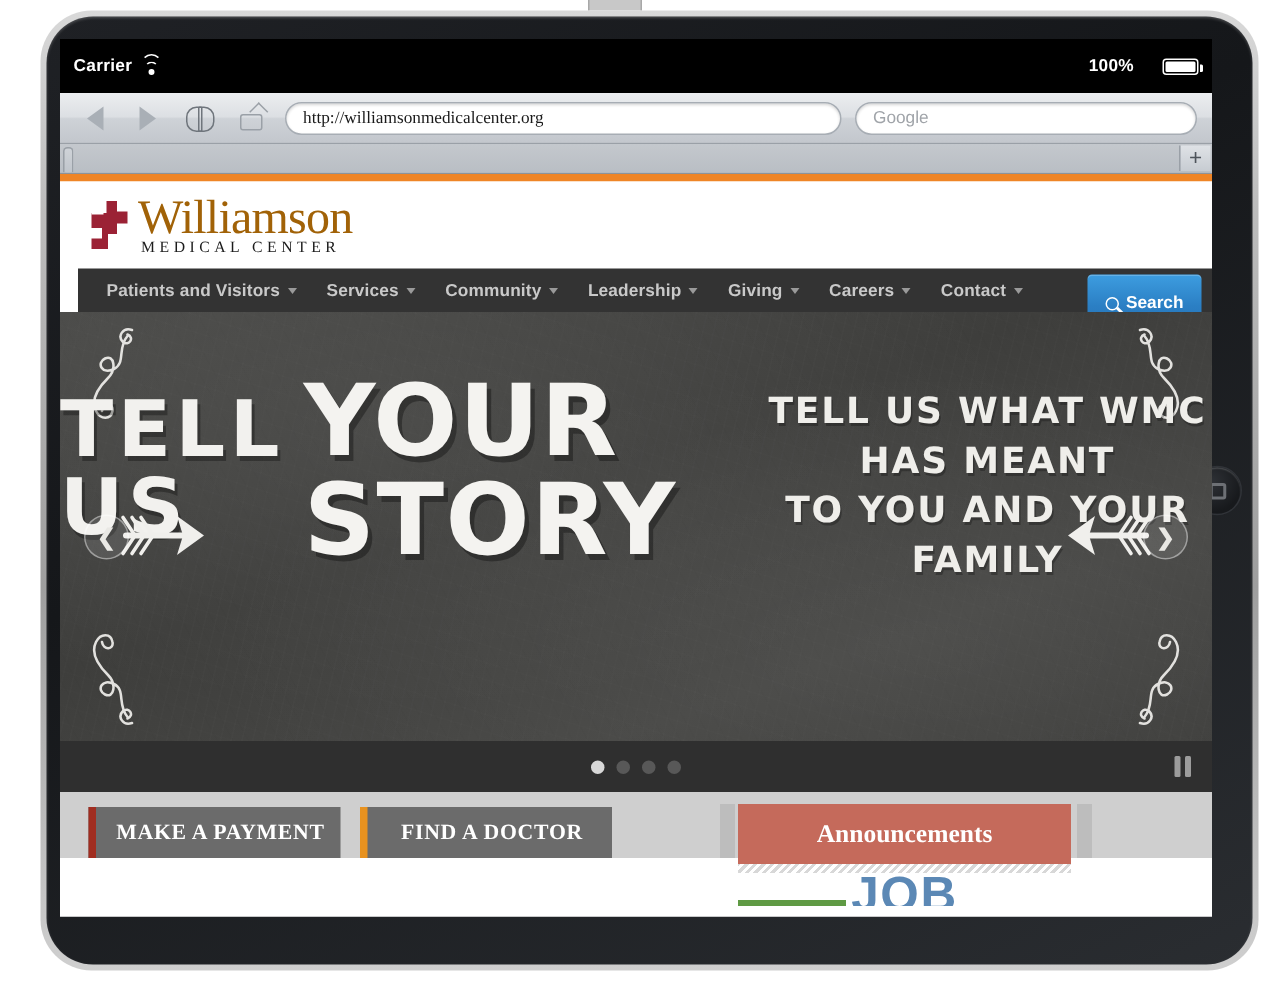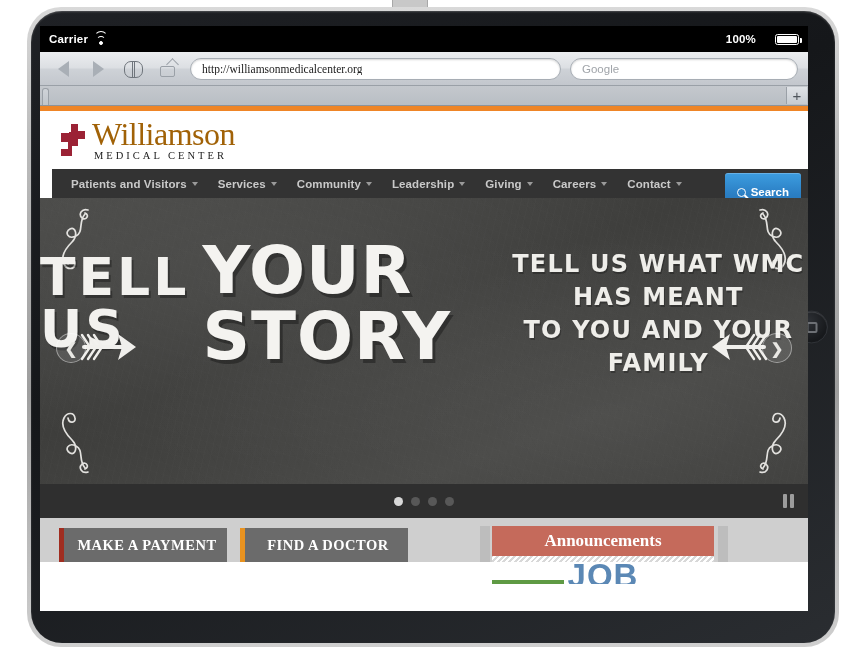--- a/index.html
+++ b/index.html
@@ -50,21 +50,21 @@
   
   .screen {
     position: absolute; left: 9px; top: 15px;
     width: 768px; height: 585px;
     background: #ffffff;
     overflow: hidden;
   }
 
   
   .status-bar {
-    height: 26px; background: #000; color: #fff;
+    height: 36px; background: #000; color: #fff;
     display: flex; align-items: center; justify-content: space-between;
     padding: 0 9px; font-size: 11.5px; font-weight: bold;
     letter-spacing: .2px;
   }
   .status-left { display: flex; align-items: center; gap: 6px; }
   .wifi { display: inline-block; position: relative; width: 14px; height: 11px; }
   .wifi i {
     position: absolute; left: 50%; bottom: 0; transform: translateX(-50%);
     border: 1.6px solid #fff; border-bottom-color: transparent;
     border-left-color: transparent; border-right-color: transparent;
@@ -252,21 +252,21 @@
   .cta .accent { position:absolute; left:0; top:0; bottom:0; width:5px; }
   .cta span {
     font-family:"Liberation Serif", serif; font-weight:bold; color:#fff;
     font-size: 14.5px; letter-spacing: .5px; width:100%; text-align:center;
     padding-right: 6px;
   }
   .ann-card {
     position:absolute; left: 452px; top: 8px; width: 222px;
   }
   .ann-head {
-    background:#c56a5b; height:30px; display:flex;align-items:center;justify-content:center;
+    background:#c56a5b; height:40px; display:flex;align-items:center;justify-content:center;
     font-family:"Liberation Serif", serif; font-weight:bold; color:#fff; font-size:17px;
   }
   .ann-body {
     background:#fff; height: 28px; position:relative; overflow:hidden;
     border-left: 0; display:flex; align-items:flex-start; justify-content:center;
   }
   .ann-body .job {
     font-family:"Liberation Sans", sans-serif; font-weight:bold; color:#5b88b5;
     font-size: 33px; letter-spacing: 1px; margin-top: 1px;
   }

